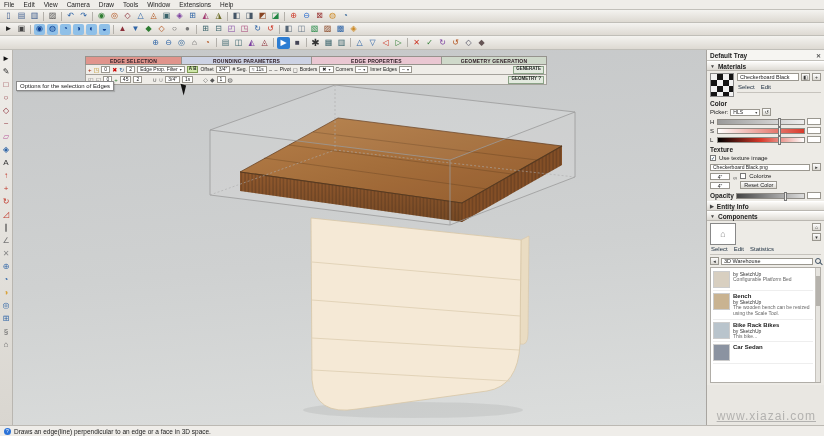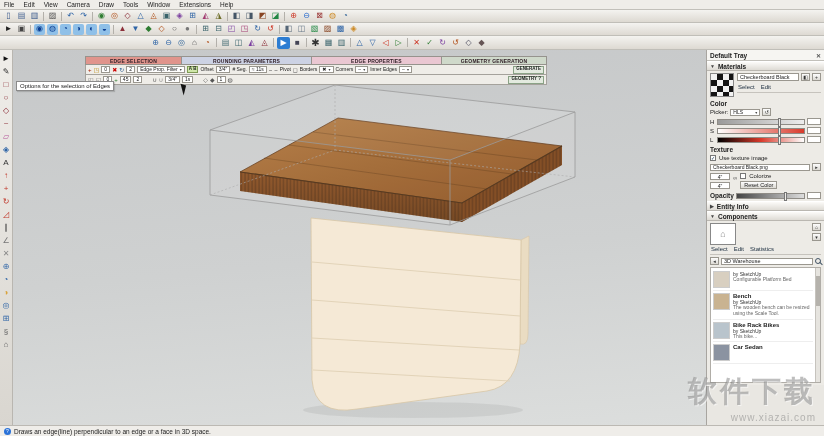--- a/index.html
+++ b/index.html
@@ -139,21 +139,21 @@
              border-top:1px solid #bcb9b3;display:flex;align-items:center;gap:3px;
              padding:0 4px;font-size:6.5px;color:#222;}
   .sicon{width:7px;height:7px;border-radius:50%;background:#2a72d8;color:#fff;font-size:5px;
          display:flex;align-items:center;justify-content:center;flex:0 0 auto;}
 
   
   .watermark{position:absolute;right:8px;bottom:13px;z-index:40;text-align:right;
              color:rgba(125,125,125,0.5);pointer-events:none;}
   .wm-main{font-size:29px;font-weight:bold;letter-spacing:3px;
            text-shadow:1px 1px 0 rgba(255,255,255,.55);}
-  .wm-sub{font-size:10px;letter-spacing:1px;}
+  .wm-sub{font-size:12px;letter-spacing:1px;text-decoration:underline;}
 </style>
 </head>
 <body>
 
 <div class="app">
 
   <div class="menubar">
 
   <span class="menuitem">File</span>
       <span class="menuitem">Edit</span>
@@ -552,17 +552,16 @@
         </div>
     </div>
   </div>
 
   <div class="statusbar">
     <span class="sicon">?</span>
     <span>Draws an edge(line) perpendicular to an edge or a face in 3D space.</span>
   </div>
 
   <div class="watermark">
-    <div class="wm-main">软件下载</div>
     <div class="wm-sub">www.xiazai.com</div>
   </div>
 
 </div>
 
 </body></html>

